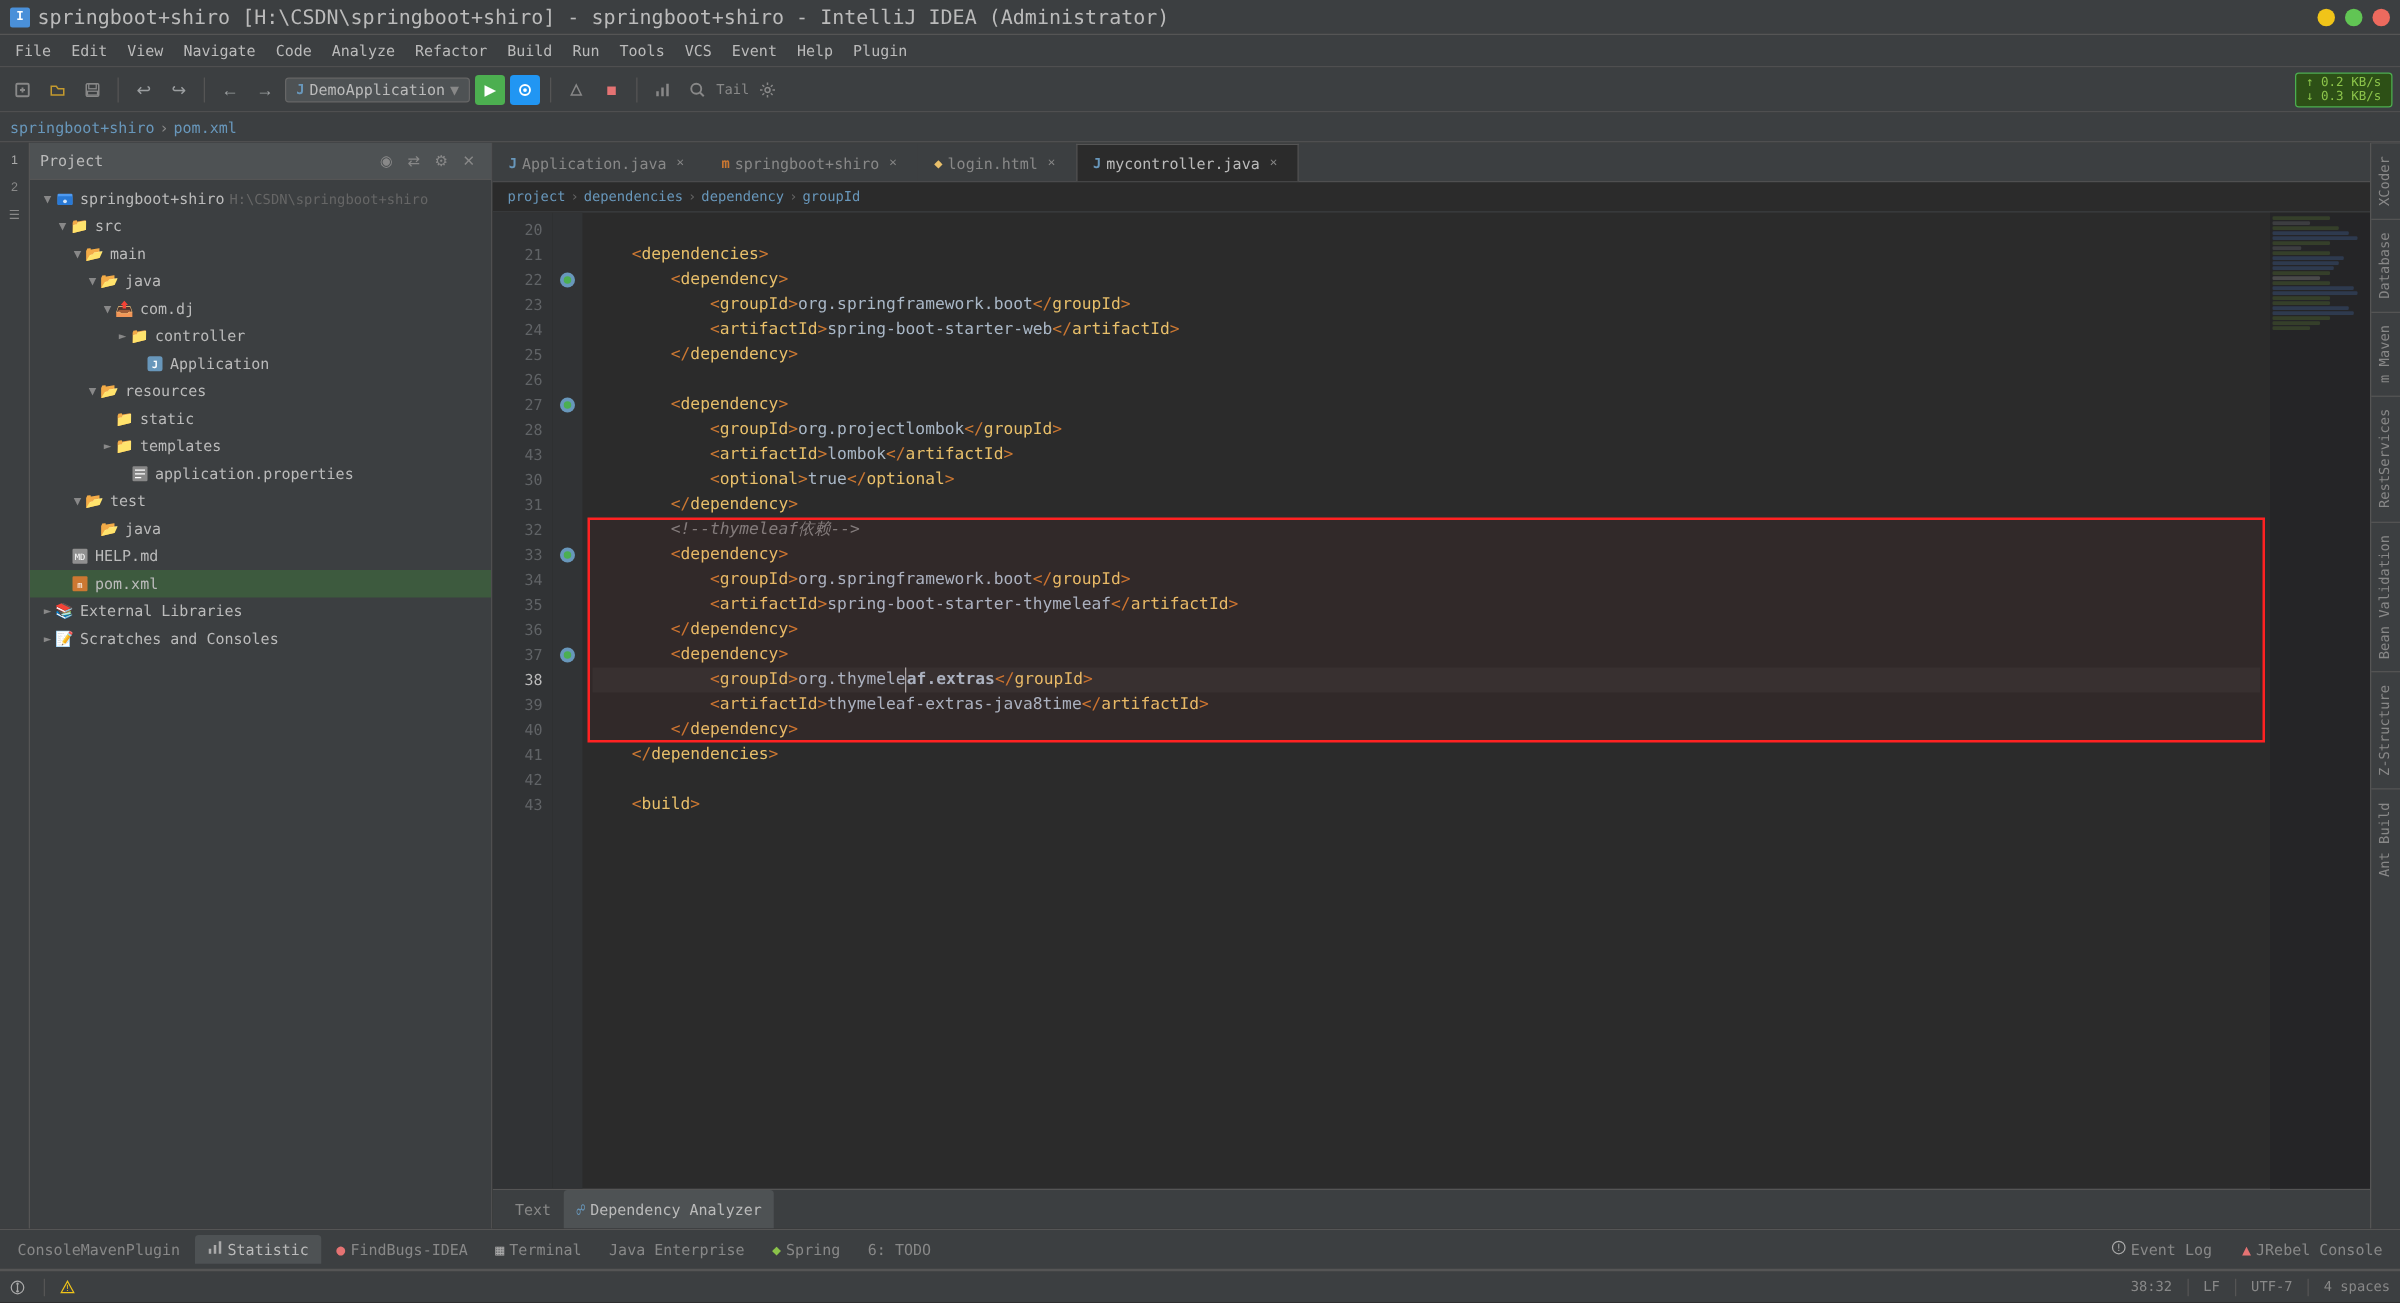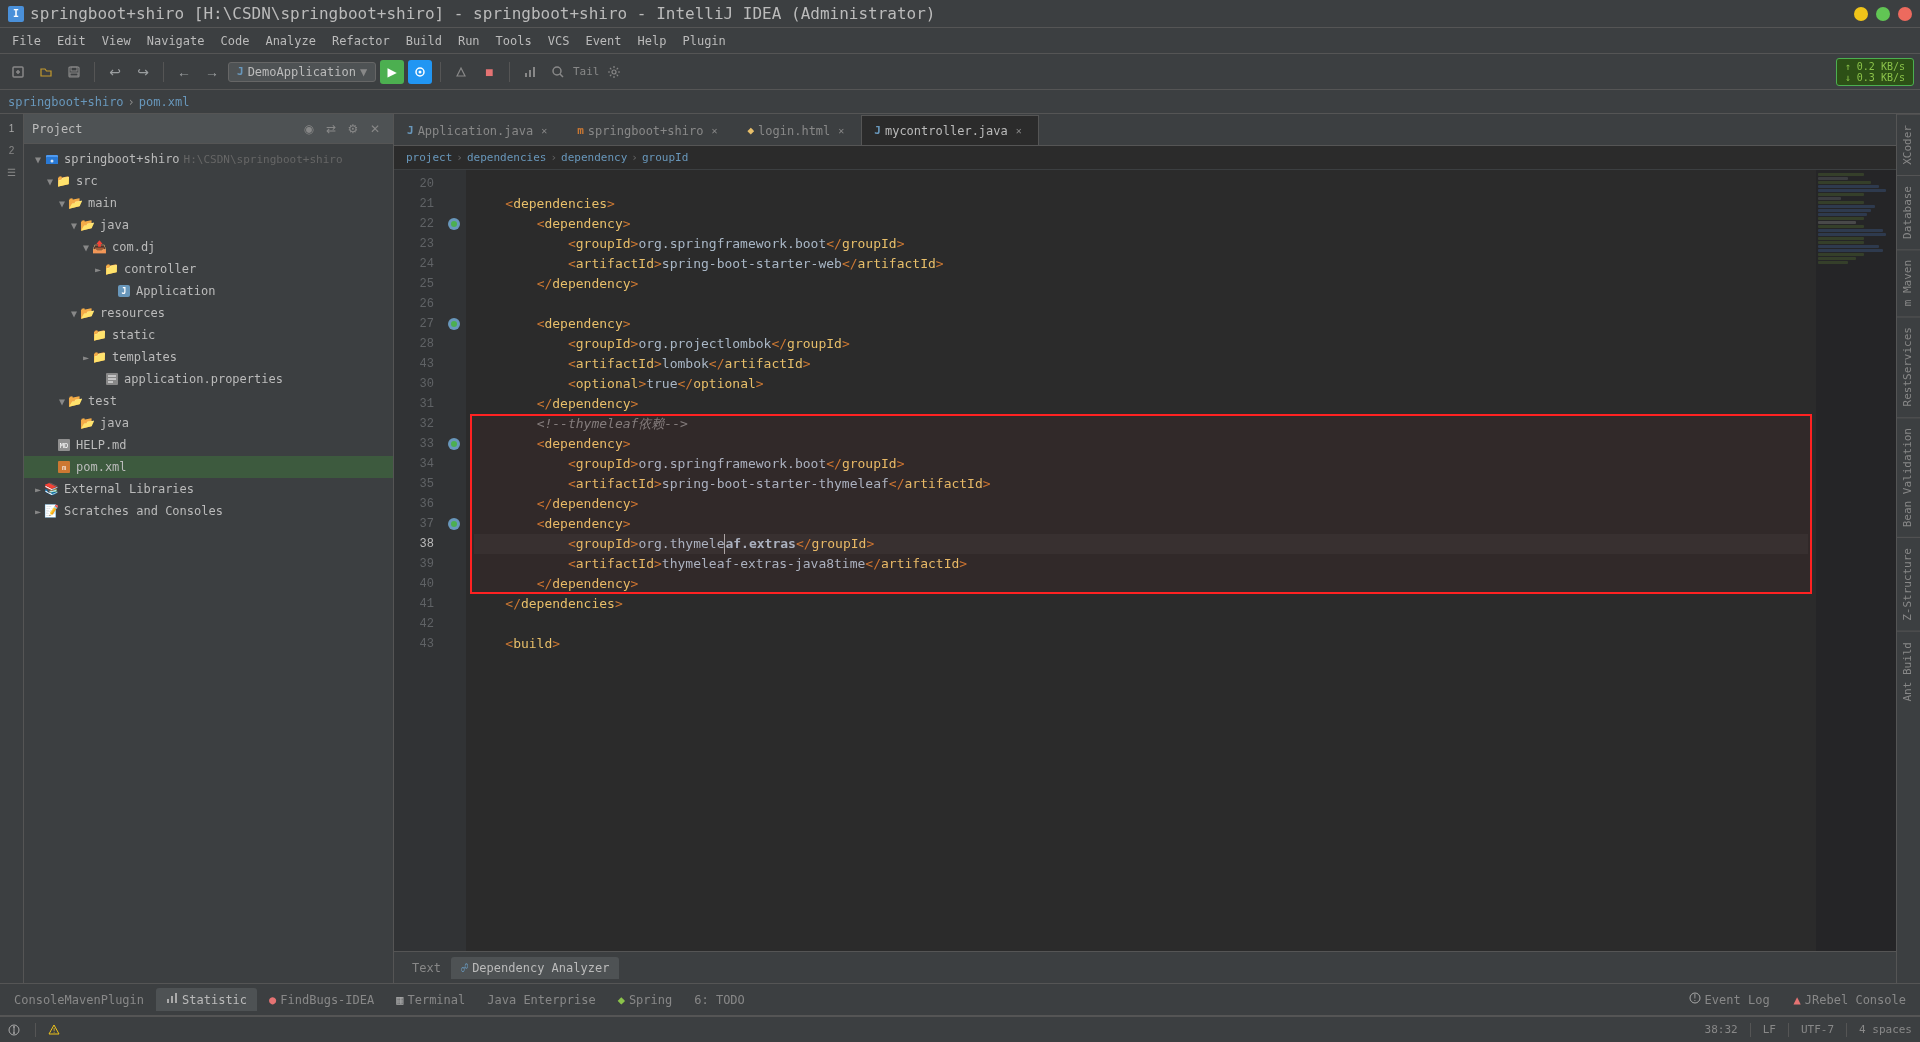--- a/index.html
+++ b/index.html
@@ -311,21 +311,21 @@
       background: #313335;
       color: #606366;
       font-size: 12px;
       line-height: 20px;
       padding: 4px 8px 4px 4px;
       text-align: right;
       flex-shrink: 0;
       overflow: hidden;
       user-select: none;
     }
-    .line-num { height: 20px; display: flex; align-items: center; justify-content: flex-end; font-family: Liberation Mono, monospace; }
+    .line-num { height: 20px; display: flex; align-items: center; justify-content: flex-end; }
     .line-num.active { color: #bbb; }
 
     .gutter {
       width: 24px;
       background: #313335;
       display: flex;
       flex-direction: column;
       flex-shrink: 0;
       padding-top: 4px;
     }
@@ -1010,21 +1010,21 @@
               <div class="minimap-line" style="width:80%; background:#3d5a8a;"></div>
               <div class="minimap-line" style="width:85%; background:#3d5a8a;"></div>
               <div class="minimap-line" style="width:60%; background:#4e6830;"></div>
               <div class="minimap-line" style="width:50%; background:#4e6830;"></div>
               <div class="minimap-line" style="width:40%; background:#4e6830;"></div>
             </div>
           </div>
 
         </div>
 
-        <div style="height:32px; background:#3c3f41; border-top:1px solid #555; display:flex; align-items:center; padding:0 8px;">
+        <div style="height:32px; background:#3c3f41; border-top:1px solid #555; display:flex; padding:0 8px;">
           <div class="bottom-tab">
             <span>Text</span>
           </div>
           <div class="bottom-tab active">
             <span style="color:#6897bb;">☍</span>
             <span>Dependency Analyzer</span>
           </div>
         </div>
 
       </div>

